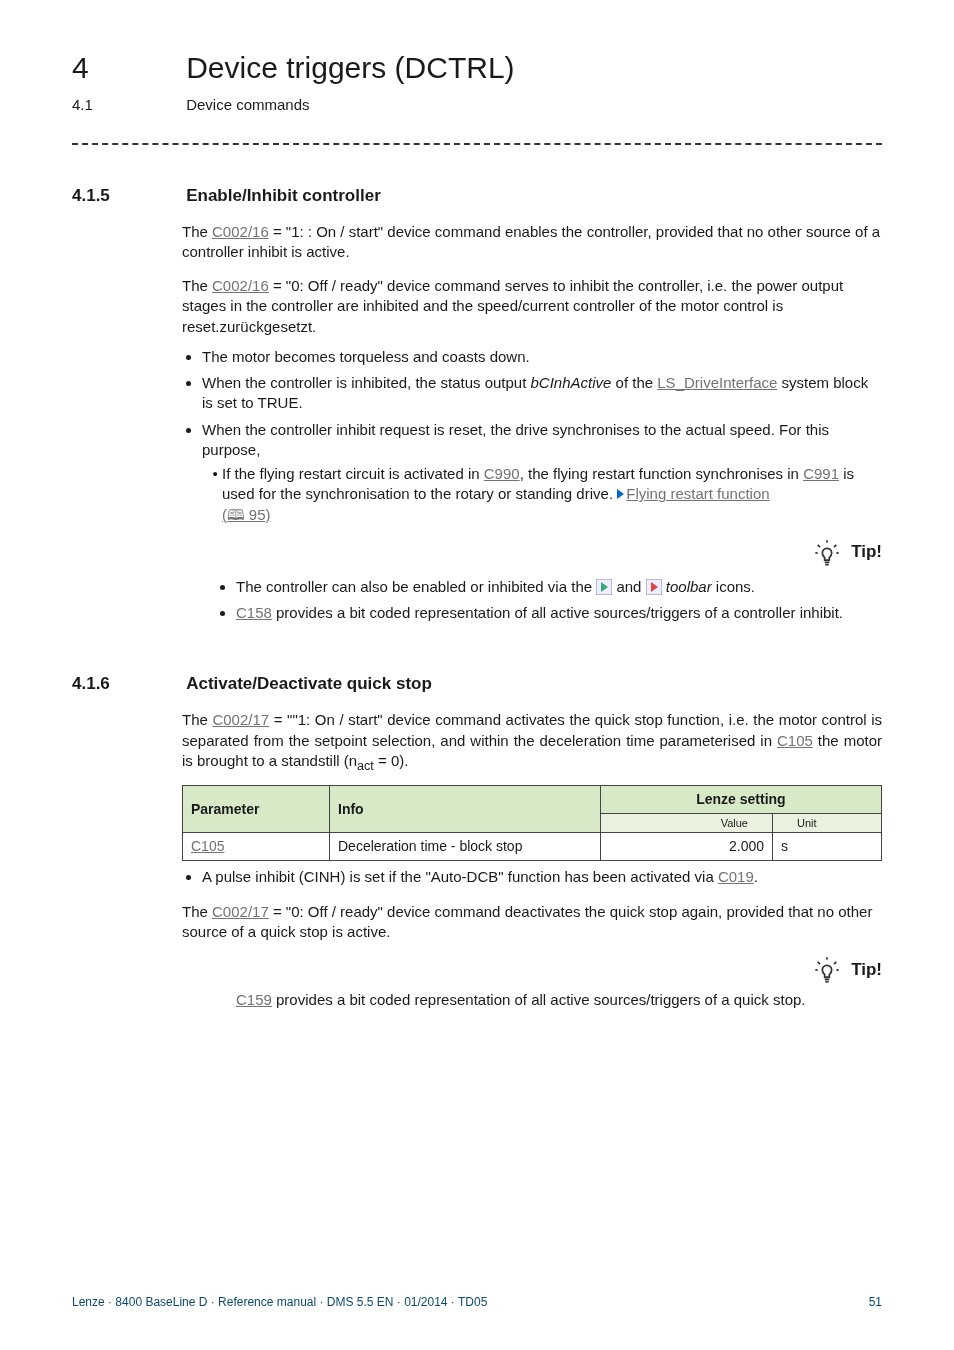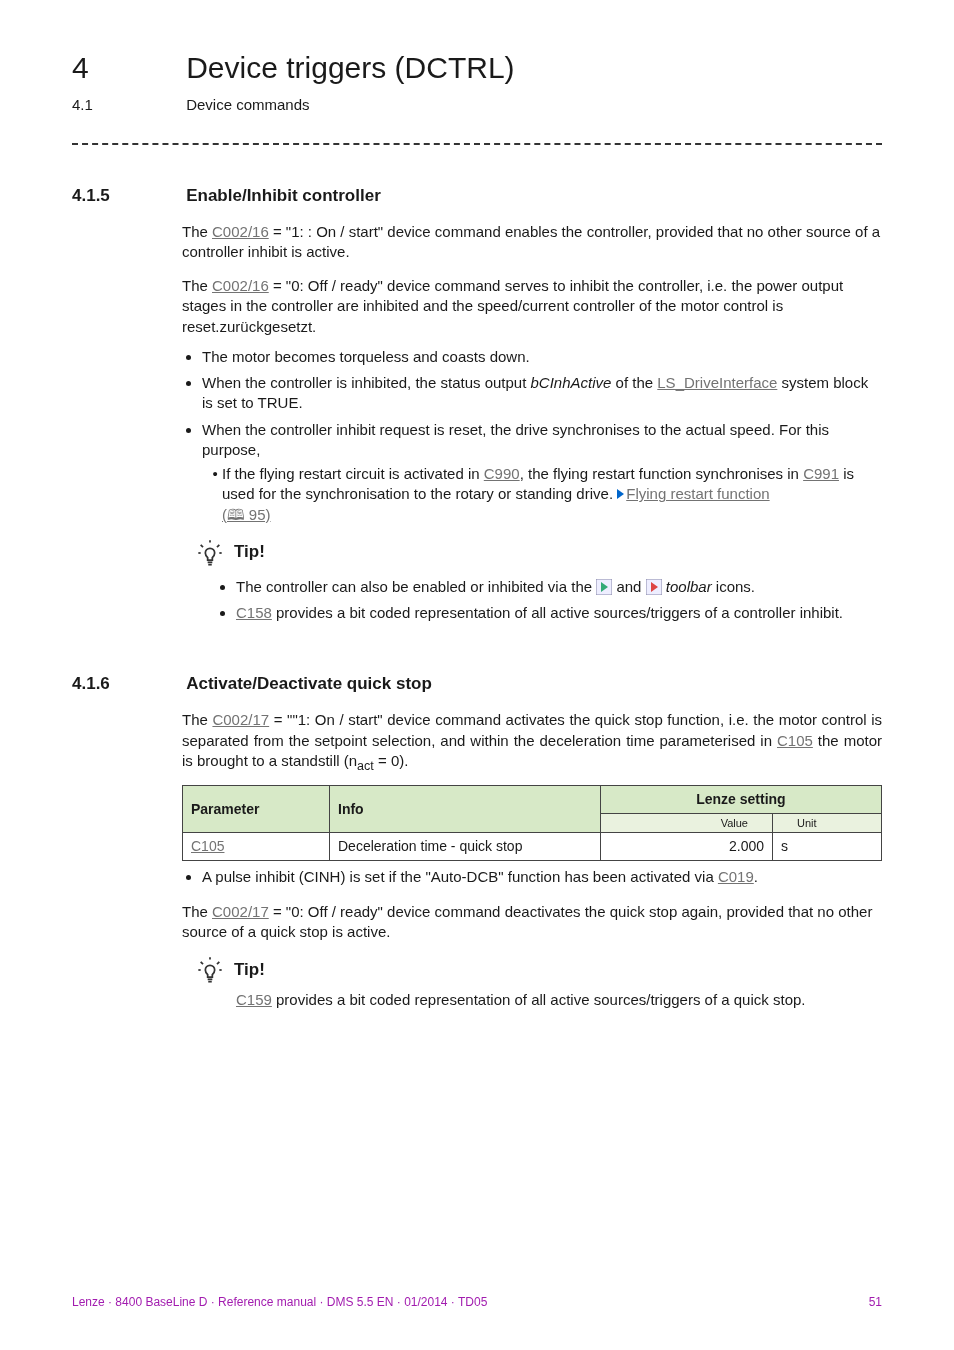--- a/index.html
+++ b/index.html
@@ -89,20 +89,21 @@
   .italic { font-style: italic; }
   .tipblock {
     margin-top: 14px;
   }
   .tipline {
     display: flex;
     align-items: center;
     gap: 10px;
     margin-left: 14px;
     margin-top: 2px;
+    justify-content: flex-end;
   }
   .tipline .tiplabel { font-weight: 700; font-size: 17px; }
   .tip-svg { width: 28px; height: 28px; }
   table.ptable {
     border-collapse: collapse;
     width: 100%;
     margin-top: 10px;
     font-size: 14px;
   }
   table.ptable th, table.ptable td {
@@ -127,21 +128,21 @@
   }
   .pageref {
     font-family: Arial, sans-serif;
   }
   .footer {
     position: absolute;
     bottom: 40px;
     left: 72px;
     right: 72px;
     font-size: 12px;
-    color: #a21caf;
+    color: #0c4a6e;
     display: flex;
     justify-content: space-between;
   }
   .arrow {
     display:inline-block;
     width:0;height:0;
     border-top:5px solid transparent;
     border-bottom:5px solid transparent;
     border-left:7px solid #0066cc;
     vertical-align: 0px;
@@ -247,21 +248,21 @@
             <th colspan="2" style="text-align:center;width:220px">Lenze setting</th>
           </tr>
           <tr class="subhead">
             <th>Value</th>
             <th style="text-align:left;width:60px">Unit</th>
           </tr>
         </thead>
         <tbody>
           <tr>
             <td><span class="link">C105</span></td>
-            <td>Deceleration time - quick stop</td>
+            <td>Deceleration time - block stop</td>
             <td class="right">2.000</td>
             <td>s</td>
           </tr>
         </tbody>
       </table>
 
       <ul class="ul1" style="margin-top:6px">
         <li>
           <span>A pulse inhibit (CINH) is set if the "Auto-DCB" function has been activated via </span><span class="link">C019</span><span>.</span>
         </li>

